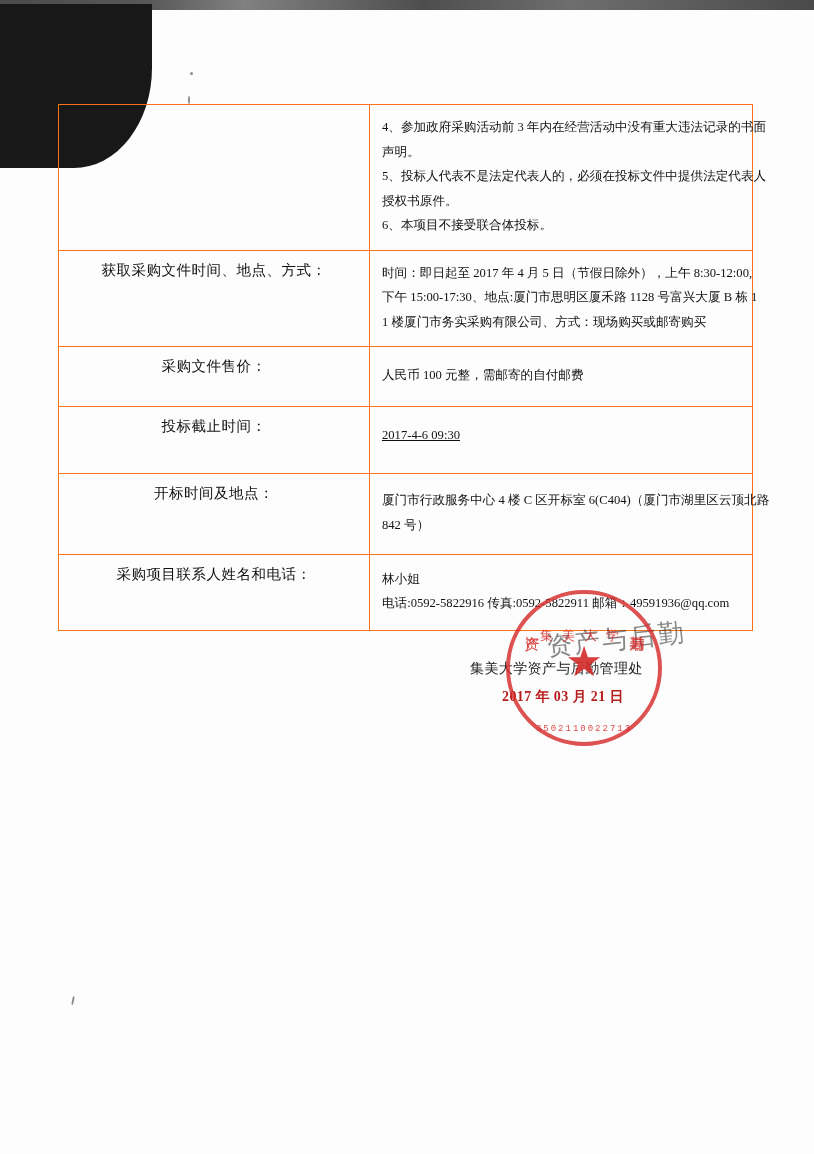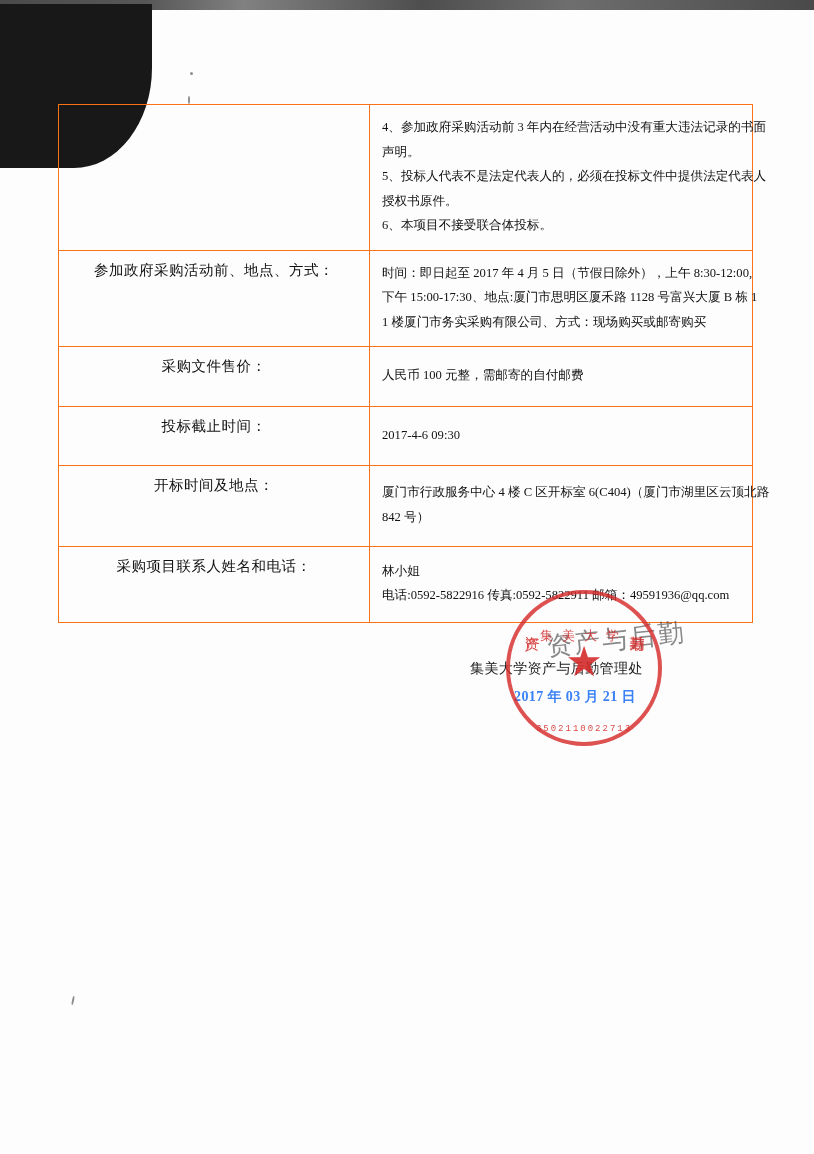--- a/index.html
+++ b/index.html
@@ -112,23 +112,23 @@
     font-size: 14px;
     color: #1b1b1b;
     letter-spacing: .4px;
   }
   #sign-org {
     display: block;
   }
   #sign-date {
     display: block;
     margin-top: 10px;
-    margin-left: 44px;
+    margin-left: 32px;
     font-weight: bold;
-    color: #3b82f6;
+    color: #b91c1c;
   }
 
   
   #seal {
     position: absolute;
     left: 506px;
     top: 590px;
     width: 156px;
     height: 156px;
     pointer-events: none;
@@ -216,38 +216,38 @@
         <td class="value-cell">
           <span class="value-line">4、参加政府采购活动前 3 年内在经营活动中没有重大违法记录的书面</span>
           <span class="value-line">声明。</span>
           <span class="value-line">5、投标人代表不是法定代表人的，必须在投标文件中提供法定代表人</span>
           <span class="value-line">授权书原件。</span>
           <span class="value-line">6、本项目不接受联合体投标。</span>
         </td>
       </tr>
 
       <tr>
-        <td class="label-cell">参加政府采购活动前、地点、方式：</td>
+        <td class="label-cell">获取采购文件时间、地点、方式：</td>
         <td class="value-cell">
           <span class="value-line">时间：即日起至 2017 年 4 月 5 日（节假日除外），上午 8:30-12:00,</span>
           <span class="value-line">下午 15:00-17:30、地点:厦门市思明区厦禾路 1128 号富兴大厦 B 栋 1</span>
           <span class="value-line">1 楼厦门市务实采购有限公司、方式：现场购买或邮寄购买</span>
         </td>
       </tr>
 
       <tr>
         <td class="label-cell">采购文件售价：</td>
         <td class="value-cell" style="padding-top:16px;padding-bottom:18px;">
           <span class="value-line">人民币 100 元整，需邮寄的自付邮费</span>
         </td>
       </tr>
 
       <tr>
         <td class="label-cell">投标截止时间：</td>
-        <td class="value-cell" style="padding-top:16px;padding-bottom:18px;">
+        <td class="value-cell" style="padding-top:16px;padding-bottom:26px;text-decoration:underline;">
           <span class="value-line">2017-4-6  09:30</span>
         </td>
       </tr>
 
       <tr>
         <td class="label-cell">开标时间及地点：</td>
         <td class="value-cell" style="padding-top:14px;padding-bottom:16px;">
           <span class="value-line">厦门市行政服务中心 4 楼 C 区开标室 6(C404)（厦门市湖里区云顶北路</span>
           <span class="value-line">842 号）</span>
         </td>

